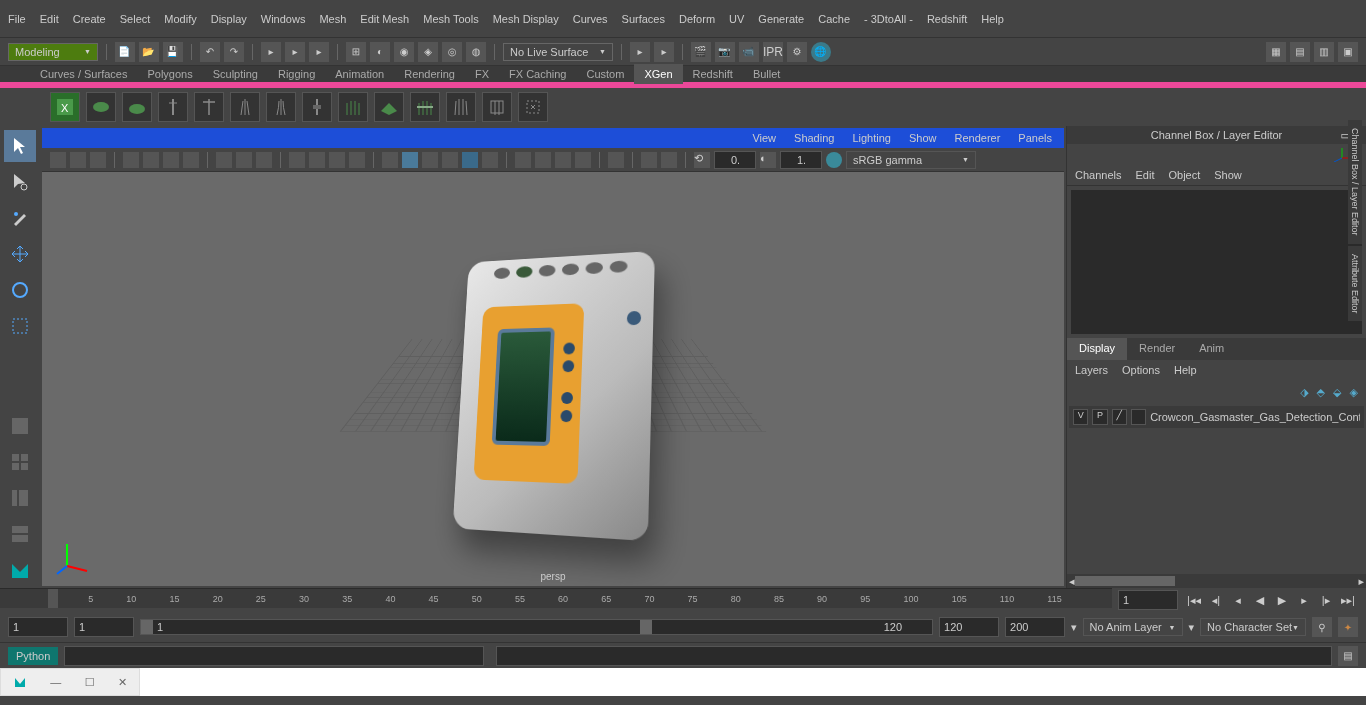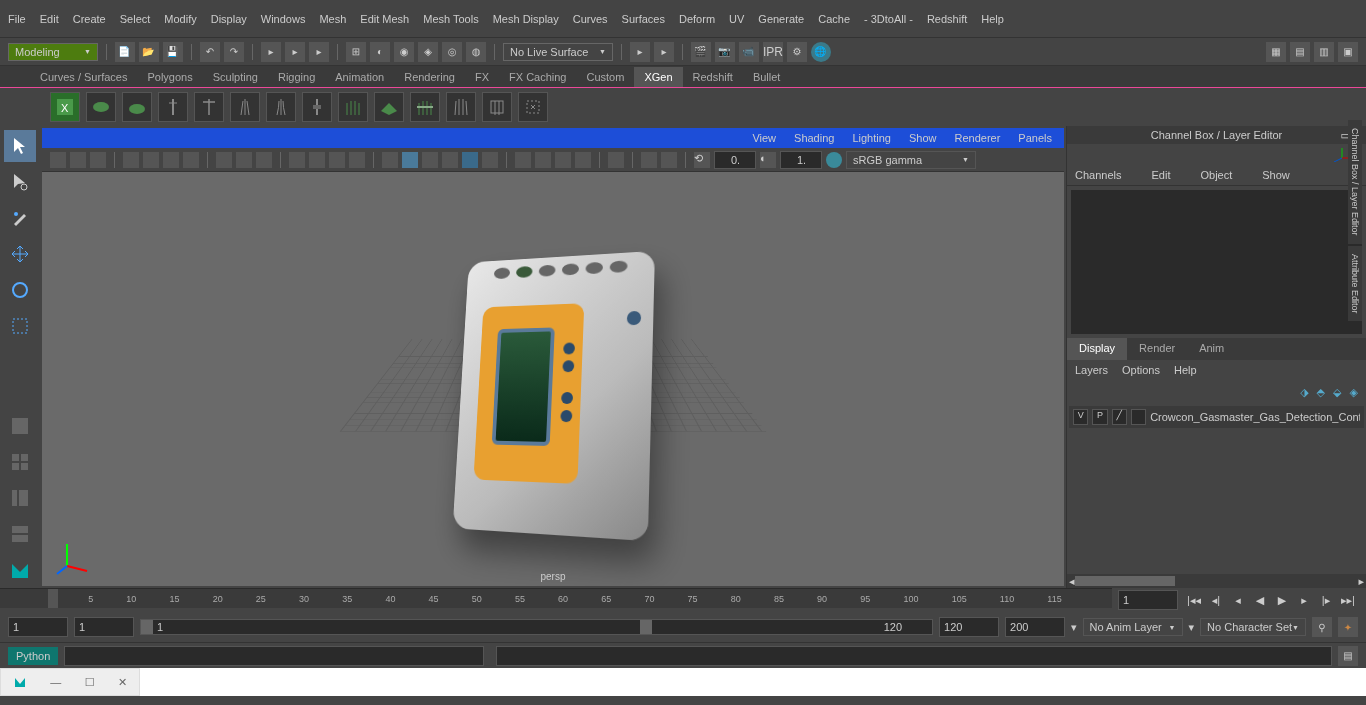--- a/index.html
+++ b/index.html
@@ -4,38 +4,38 @@
 <style>
 * { margin:0; padding:0; box-sizing:border-box; font-family:Arial,sans-serif; font-size:11px; color:#ccc; user-select:none; }
 body { background:#444; width:1366px; height:705px; overflow:hidden; }
 .menubar { height:38px; background:#444; display:flex; align-items:center; padding:0 8px; gap:14px; border-bottom:1px solid #333; }
 .menubar span { cursor:default; }
 .toolbar-row { height:28px; background:#444; display:flex; align-items:center; padding:0 8px; gap:4px; border-bottom:1px solid #333; }
 .dropdown { background:#4d7c0f; border:1px solid #666; padding:2px 6px; display:flex; align-items:center; gap:6px; min-width:80px; }
 .dropdown::after { content:'▼'; font-size:7px; margin-left:auto; }
 .icon-btn { width:20px; height:20px; background:#555; display:flex; align-items:center; justify-content:center; font-size:10px; }
 .sep { width:1px; height:16px; background:#666; margin:0 4px; }
-.shelf-tabs { height:22px; background:#3a3a3a; display:flex; align-items:center; padding-left:30px; border-bottom:1px solid #ec4899; }
+.shelf-tabs { height:22px; background:#3a3a3a; display:flex; align-items:center; padding-left:30px; border-bottom:6px solid #ec4899; }
 .shelf-tab { padding:4px 10px; color:#aaa; }
 .shelf-tab.active { background:#555; color:#fff; }
 .shelf-icons { height:38px; background:#444; display:flex; align-items:center; padding-left:50px; gap:6px; }
 .shelf-icon { width:30px; height:30px; background:#333; border:1px solid #555; display:flex; align-items:center; justify-content:center; }
 .shelf-icon.green { background:#2a6e2a; }
 .main-area { display:flex; height:462px; }
 .left-tools { width:40px; background:#444; display:flex; flex-direction:column; align-items:center; padding-top:4px; gap:4px; }
 .tool-btn { width:32px; height:32px; background:#444; display:flex; align-items:center; justify-content:center; }
 .tool-btn.active { background:#5a7a9a; }
 .viewport-container { flex:1; background:#444; padding:2px; display:flex; flex-direction:column; }
 .viewport-menu { height:20px; background:#1d4ed8; display:flex; align-items:center; padding:0 12px; gap:18px;justify-content:flex-end; }
 .viewport-toolbar { height:24px; background:#444; display:flex; align-items:center; padding:0 8px; gap:4px; border-bottom:1px solid #333; }
 .vp-small-icon { width:16px; height:16px; background:#555; }
 .viewport { flex:1; background:#6a6a6a; position:relative; overflow:hidden; }
 .right-panel { width:300px; background:#444; display:flex; flex-direction:column; border-left:1px solid #333; }
 .panel-title { height:18px; background:#3a3a3a; text-align:center; font-size:10px; display:flex; align-items:center; justify-content:center; position:relative; }
-.channel-tabs { height:22px; background:#444; display:flex; align-items:center; padding:0 8px; gap:30px; border-bottom:1px solid #333; }
+.channel-tabs { height:22px; background:#444; display:flex; align-items:center; padding:0 8px; gap:14px; border-bottom:1px solid #333; }
 .channel-body { flex:1; background:#2a2a2a; margin:4px; }
 .side-tabs { position:absolute; right:0; top:120px; width:18px; }
 .side-tab { writing-mode:vertical-rl; background:#3a3a3a; padding:8px 2px; margin-bottom:2px; font-size:9px; }
 .timeline-area { background:#444; }
 .time-ruler { height:20px; background:#3a3a3a; display:flex; align-items:center; padding:0 50px; justify-content:space-between; border-top:1px solid #2a2a2a; position:relative; }
 .time-ruler span { font-size:9px; color:#aaa; }
 .time-controls { height:30px; background:#444; display:flex; align-items:center; padding:0 8px; gap:6px; }
 .time-input { width:60px; height:20px; background:#2a2a2a; border:1px solid #555; padding:0 4px; color:#ccc; }
 .range-slider { flex:1; height:16px; background:#2a2a2a; border:1px solid #555; position:relative; }
 .playback-btn { width:20px; height:20px; display:flex; align-items:center; justify-content:center; }

